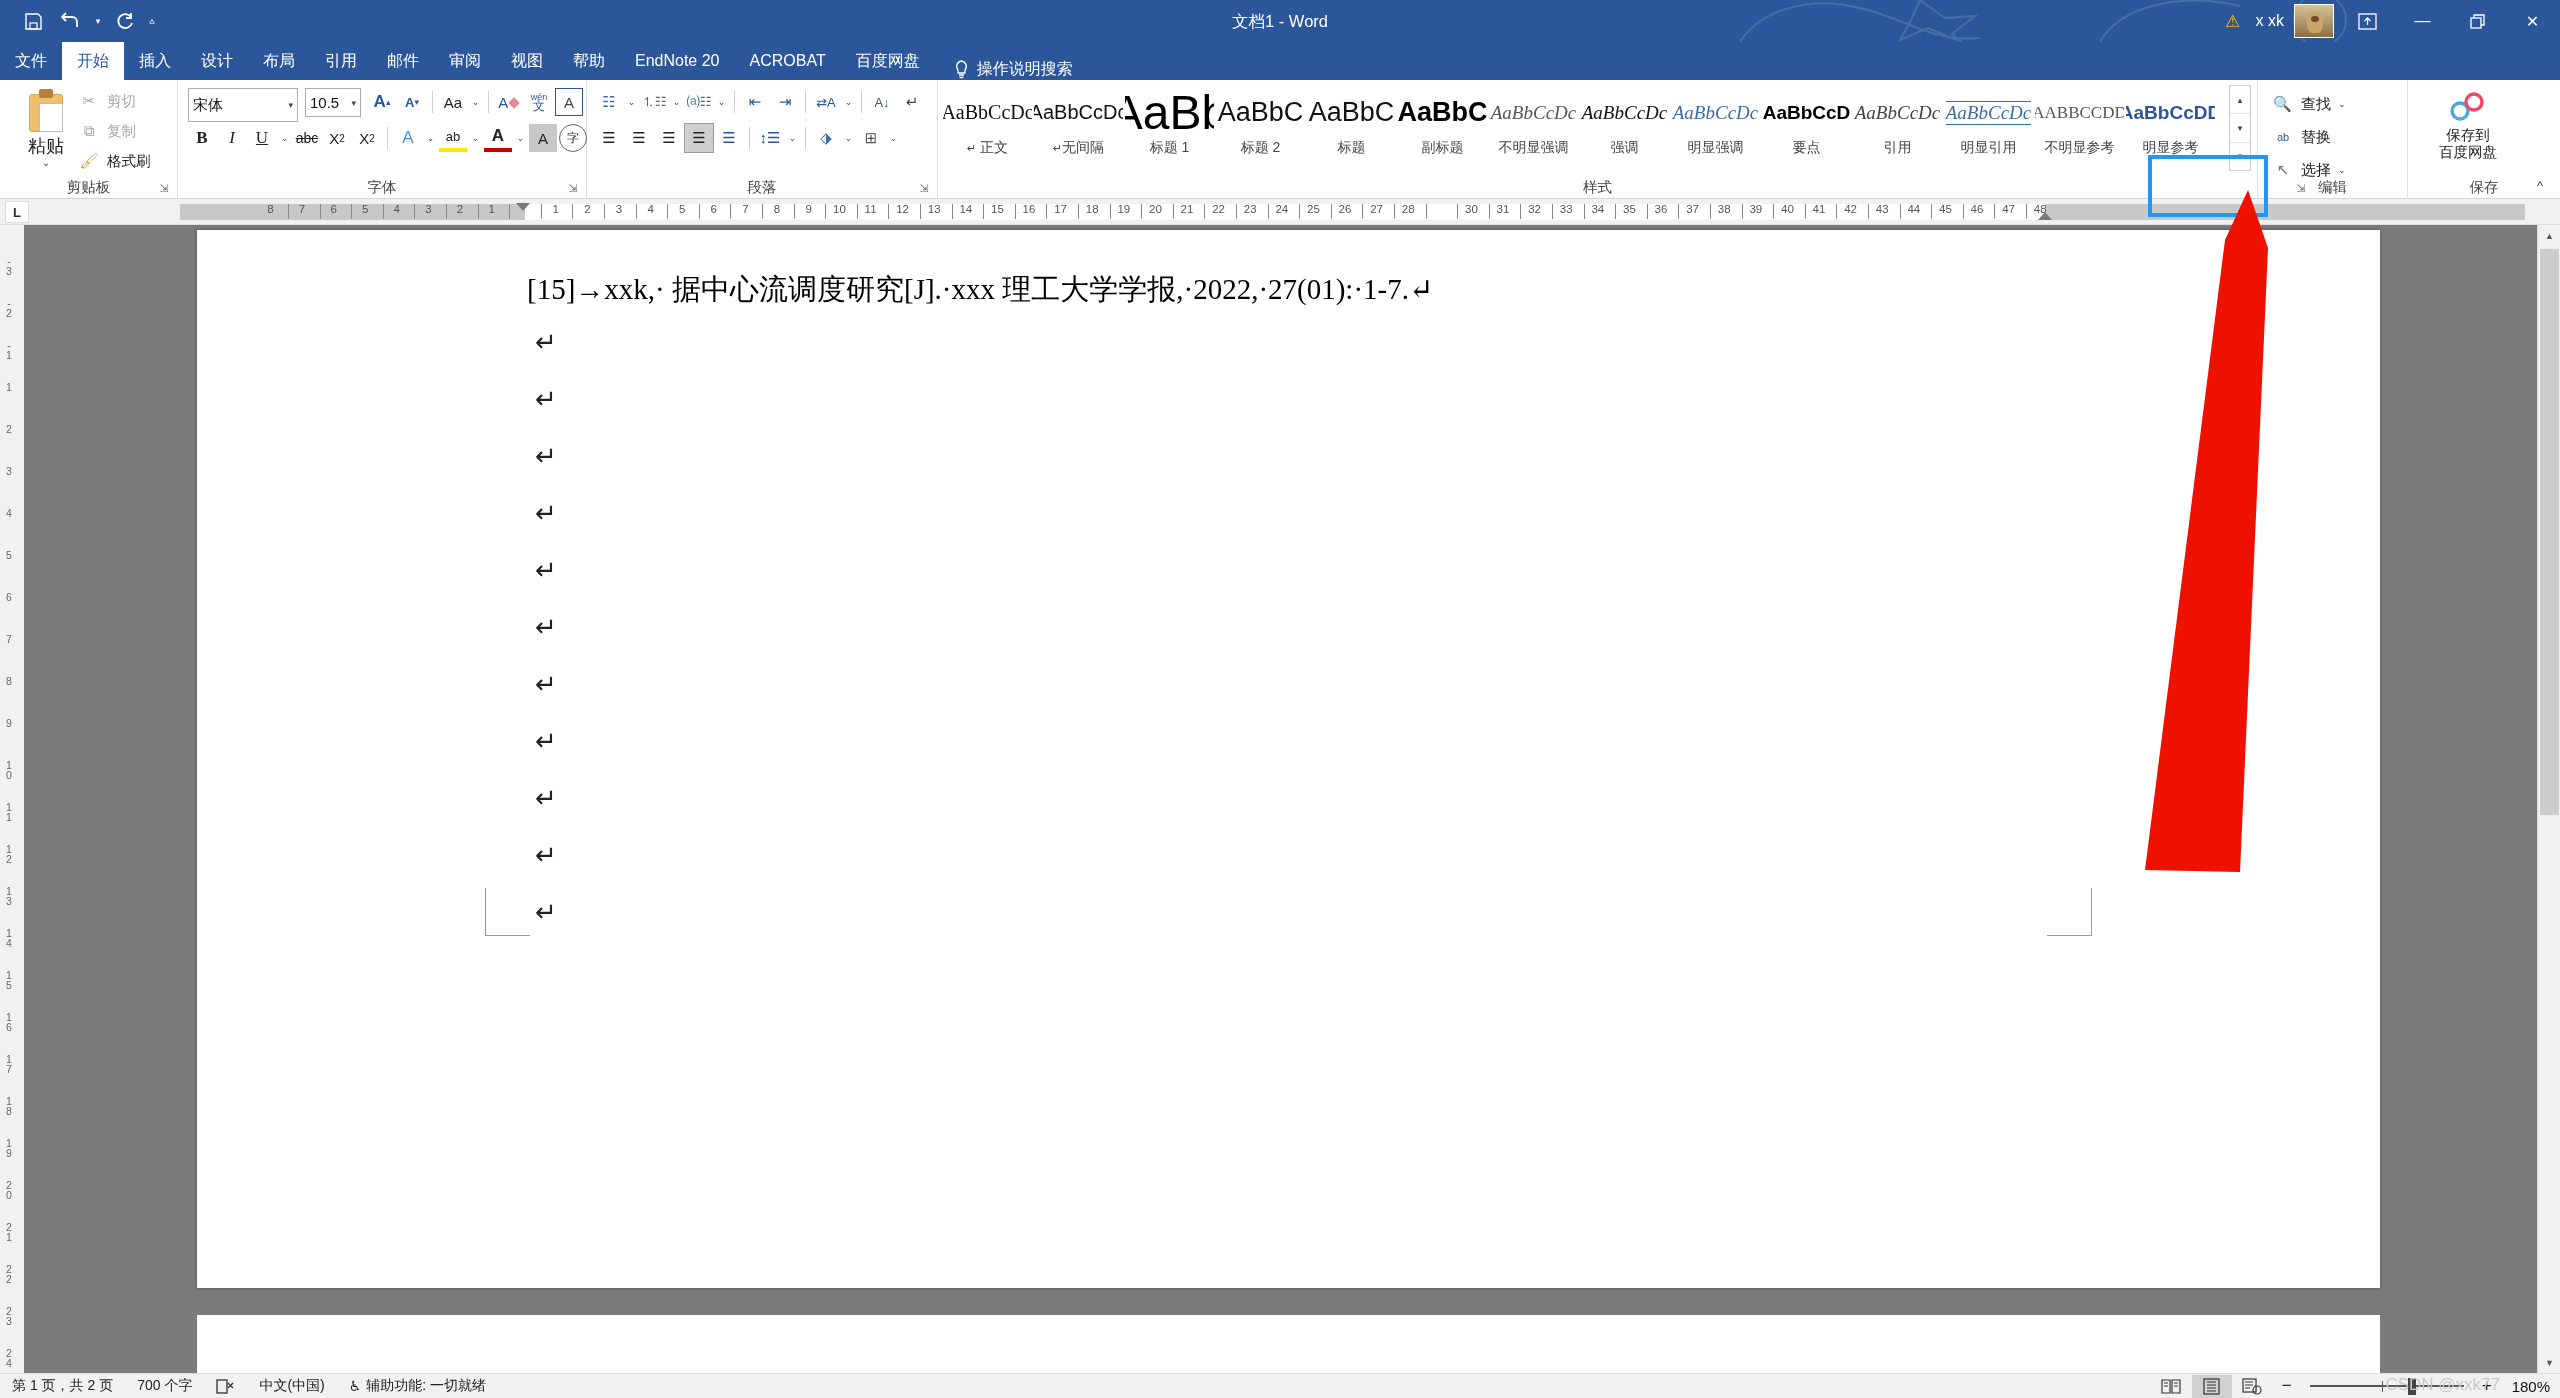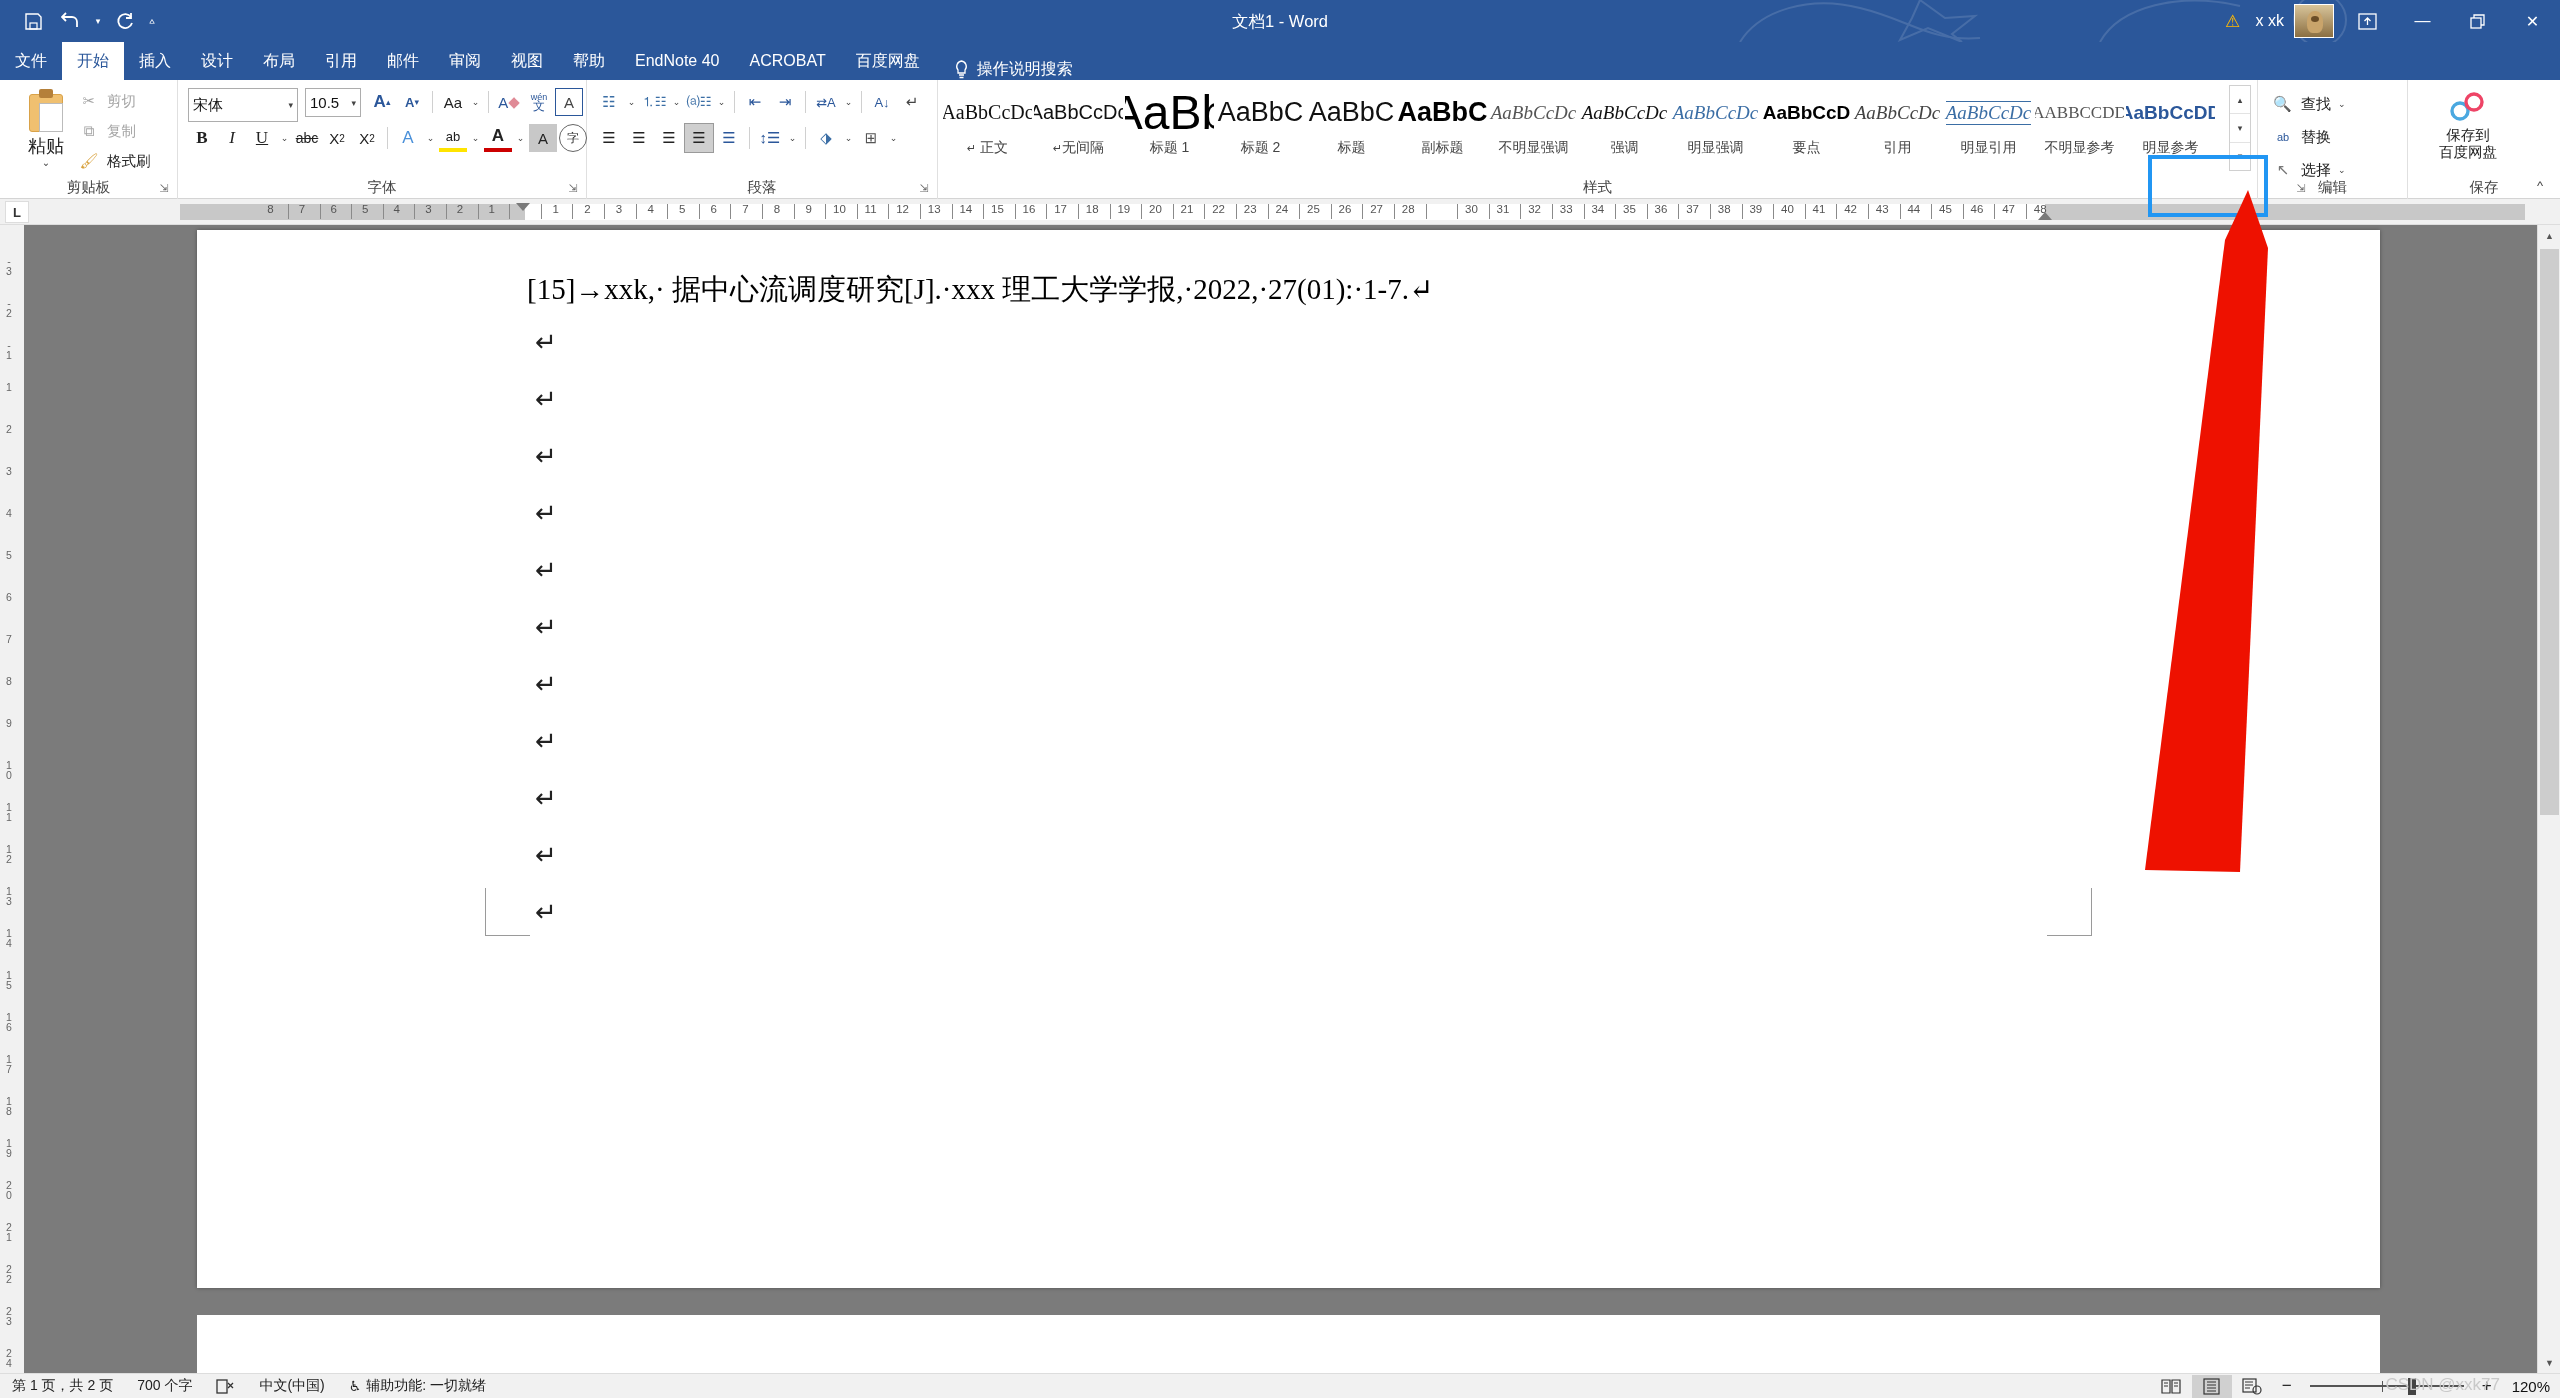--- a/index.html
+++ b/index.html
@@ -173,21 +173,21 @@
   <div class="tab file">文件</div>
   <div class="tab active">开始</div>
   <div class="tab">插入</div>
   <div class="tab">设计</div>
   <div class="tab">布局</div>
   <div class="tab">引用</div>
   <div class="tab">邮件</div>
   <div class="tab">审阅</div>
   <div class="tab">视图</div>
   <div class="tab">帮助</div>
-  <div class="tab">EndNote 40</div>
+  <div class="tab">EndNote 20</div>
   <div class="tab">ACROBAT</div>
   <div class="tab">百度网盘</div>
   <div class="tell-me">
     <span class="bulb">
       <svg width="17" height="19" viewBox="0 0 17 19">
           <path d="M8.5 1 A5.5 5.5 0 0 1 12 10 v3 h-7 v-3 A5.5 5.5 0 0 1 8.5 1 Z" fill="none" stroke="#fff" stroke-width="1.3"></path>
           <path d="M6 15 h5 M6.5 17.5 h4" stroke="#fff" stroke-width="1.3"></path>
         </svg>
     </span>
     <span>操作说明搜索</span>
@@ -671,16 +671,16 @@
           <circle cx="15" cy="12" r="4" fill="none" stroke="#333" stroke-width="1.2"></circle>
         </svg>
     </div>
     <div class="st-item" style="padding:0 10px;font-size:17px;">−</div>
     <div class="zslider">
       <div class="ztrack"></div>
       <div class="zmid"></div>
       <div class="zthumb"></div>
     </div>
     <div class="st-item" style="padding:0 10px;font-size:17px;">+</div>
-    <div class="zval">120%</div>
+    <div class="zval">180%</div>
   </div>
 </div>
 <div class="watermark">CSDN @xxk77</div>
 
 </body></html>

